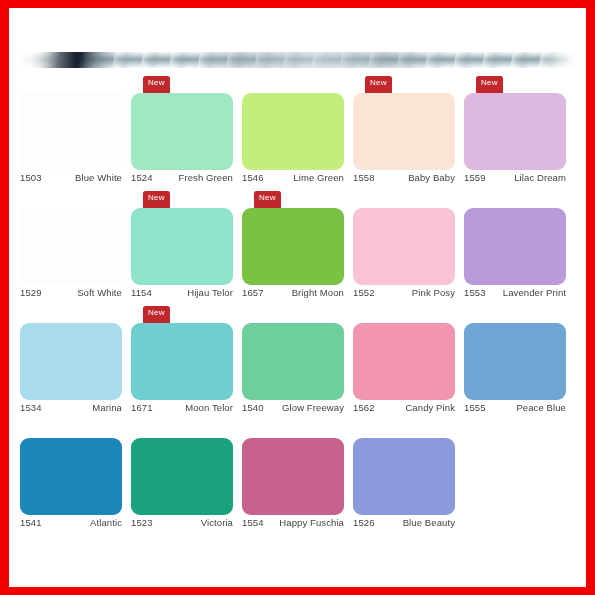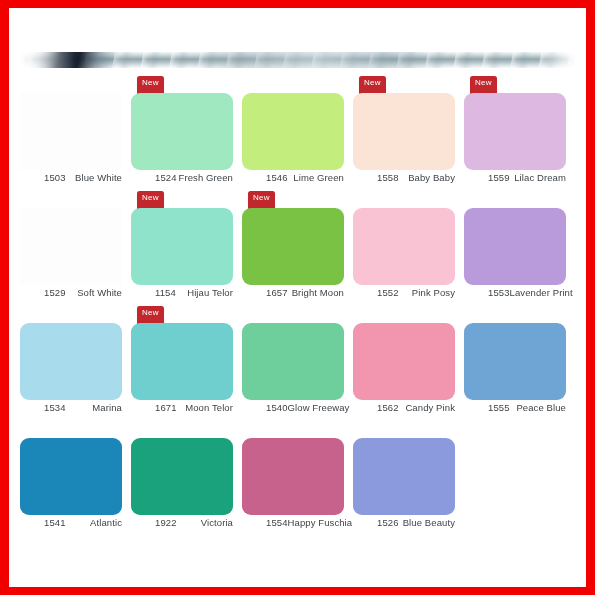--- a/index.html
+++ b/index.html
@@ -138,27 +138,27 @@
     right: 9px;
     top: 98px;
     display: flex;
     justify-content: space-between;
     align-items: baseline;
     font-size: 9.5px;
     color: #3f4448;
     letter-spacing: .1px;
     white-space: nowrap;
   }
-  .swatch-code { color: #3f4448; margin-left: 24px; }
+  .swatch-code { color: #3f4448; }
   .swatch-name { color: #3f4448; }
 
   
   .new-badge {
     position: absolute;
-    left: 6px;
+    left: 12px;
     top: 2px;
     background: #c1272d;
     color: #ffffff;
     font-size: 8px;
     line-height: 1;
     padding: 3px 5px 8px 5px;
     border-radius: 2.5px;
     letter-spacing: .2px;
     box-shadow: 0 1px 1px rgba(0,0,0,0.18);
   }
@@ -334,21 +334,21 @@
             <div class="swatch-meta">
               <span class="swatch-code">1541</span>
               <span class="swatch-name">Atlantic</span>
             </div>
           </div>
           <div class="swatch-cell">
             <div class="swatch-chip-wrap">
               <div class="swatch-chip" style="background: rgb(26, 162, 124);"></div>
             </div>
             <div class="swatch-meta">
-              <span class="swatch-code">1922</span>
+              <span class="swatch-code">1523</span>
               <span class="swatch-name">Victoria</span>
             </div>
           </div>
           <div class="swatch-cell">
             <div class="swatch-chip-wrap">
               <div class="swatch-chip" style="background: rgb(198, 98, 140);"></div>
             </div>
             <div class="swatch-meta">
               <span class="swatch-code">1554</span>
               <span class="swatch-name">Happy Fuschia</span>

